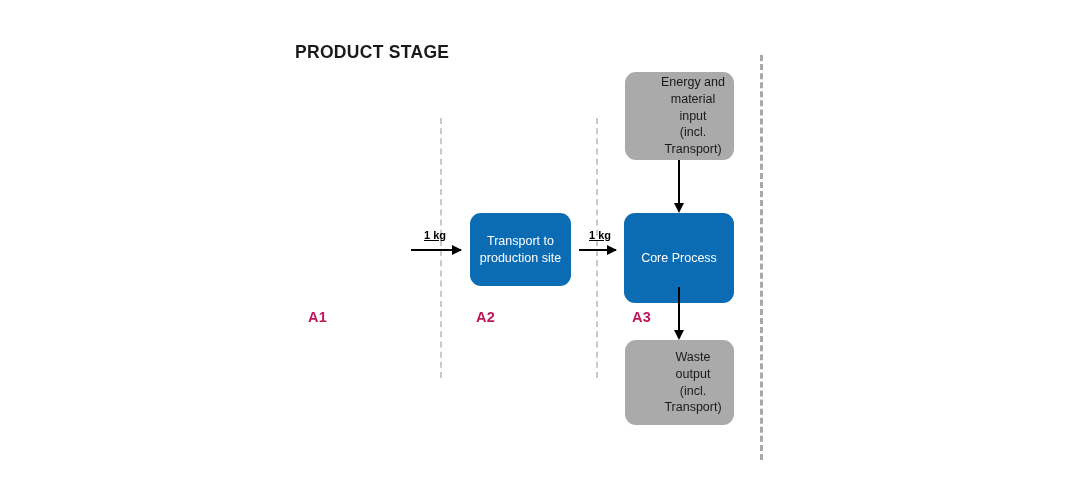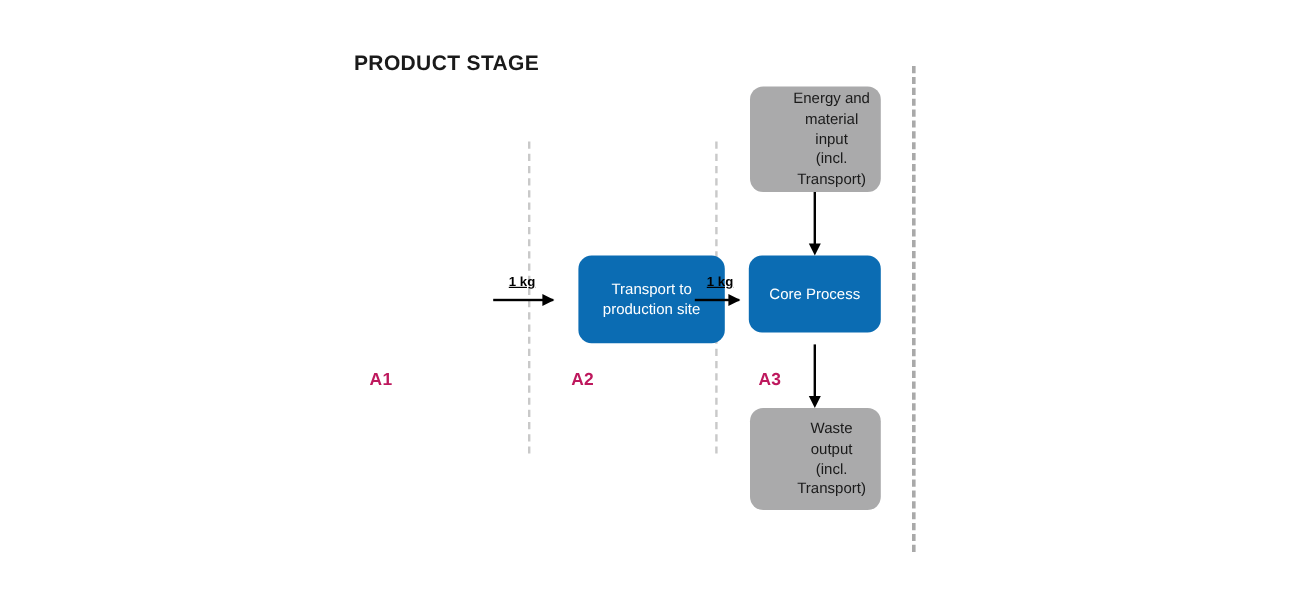--- a/index.html
+++ b/index.html
@@ -131,26 +131,26 @@
 
 <div id="canvas">
 
   <div class="title">PRODUCT STAGE</div>
 
   <div class="divider divider-light" style="left:440px; top:118px; height:260px;"></div>
   <div class="divider divider-light" style="left:596px; top:118px; height:260px;"></div>
   <div class="divider divider-heavy" style="left:760px; top:55px; height:405px;"></div>
 
 
-  <div class="node node-blue" style="left:470px; top:213px; width:122px; height:73px;margin-left:12px;">
+  <div class="node node-blue" style="left:470px; top:213px; width:101px; height:73px;">
     <span class="node-text">Transport to
 production site</span>
   </div>
 
-  <div class="node node-blue" style="left:624px; top:213px; width:110px; height:64px;">
+  <div class="node node-blue" style="left:624px; top:213px; width:110px; height:90px;">
     <span class="node-text">Core Process</span>
   </div>
 
   <div class="node node-gray" style="left:625px; top:72px; width:109px; height:88px;">
     <span class="node-text">Energy and
 material input
 (incl. Transport)</span>
   </div>
 
   <div class="node node-gray" style="left:625px; top:340px; width:109px; height:85px;">

